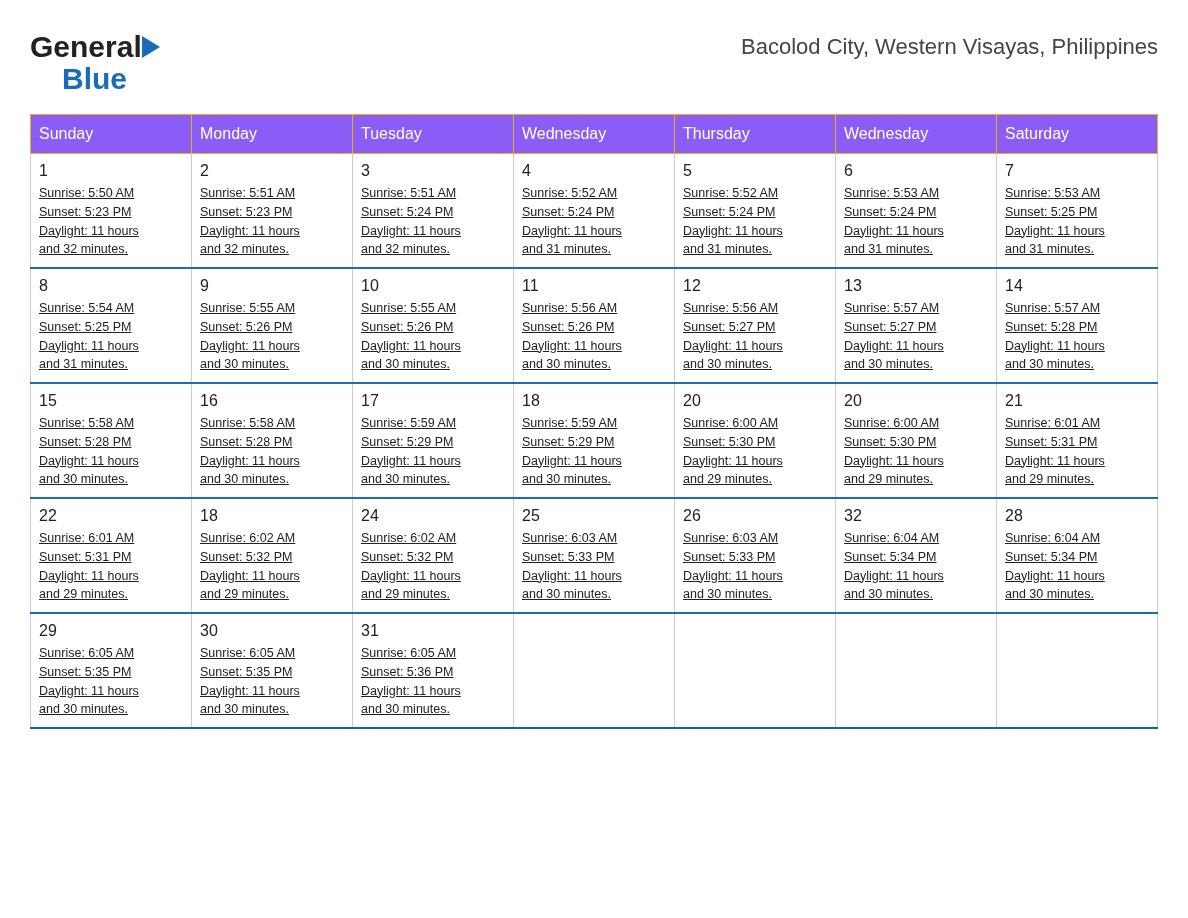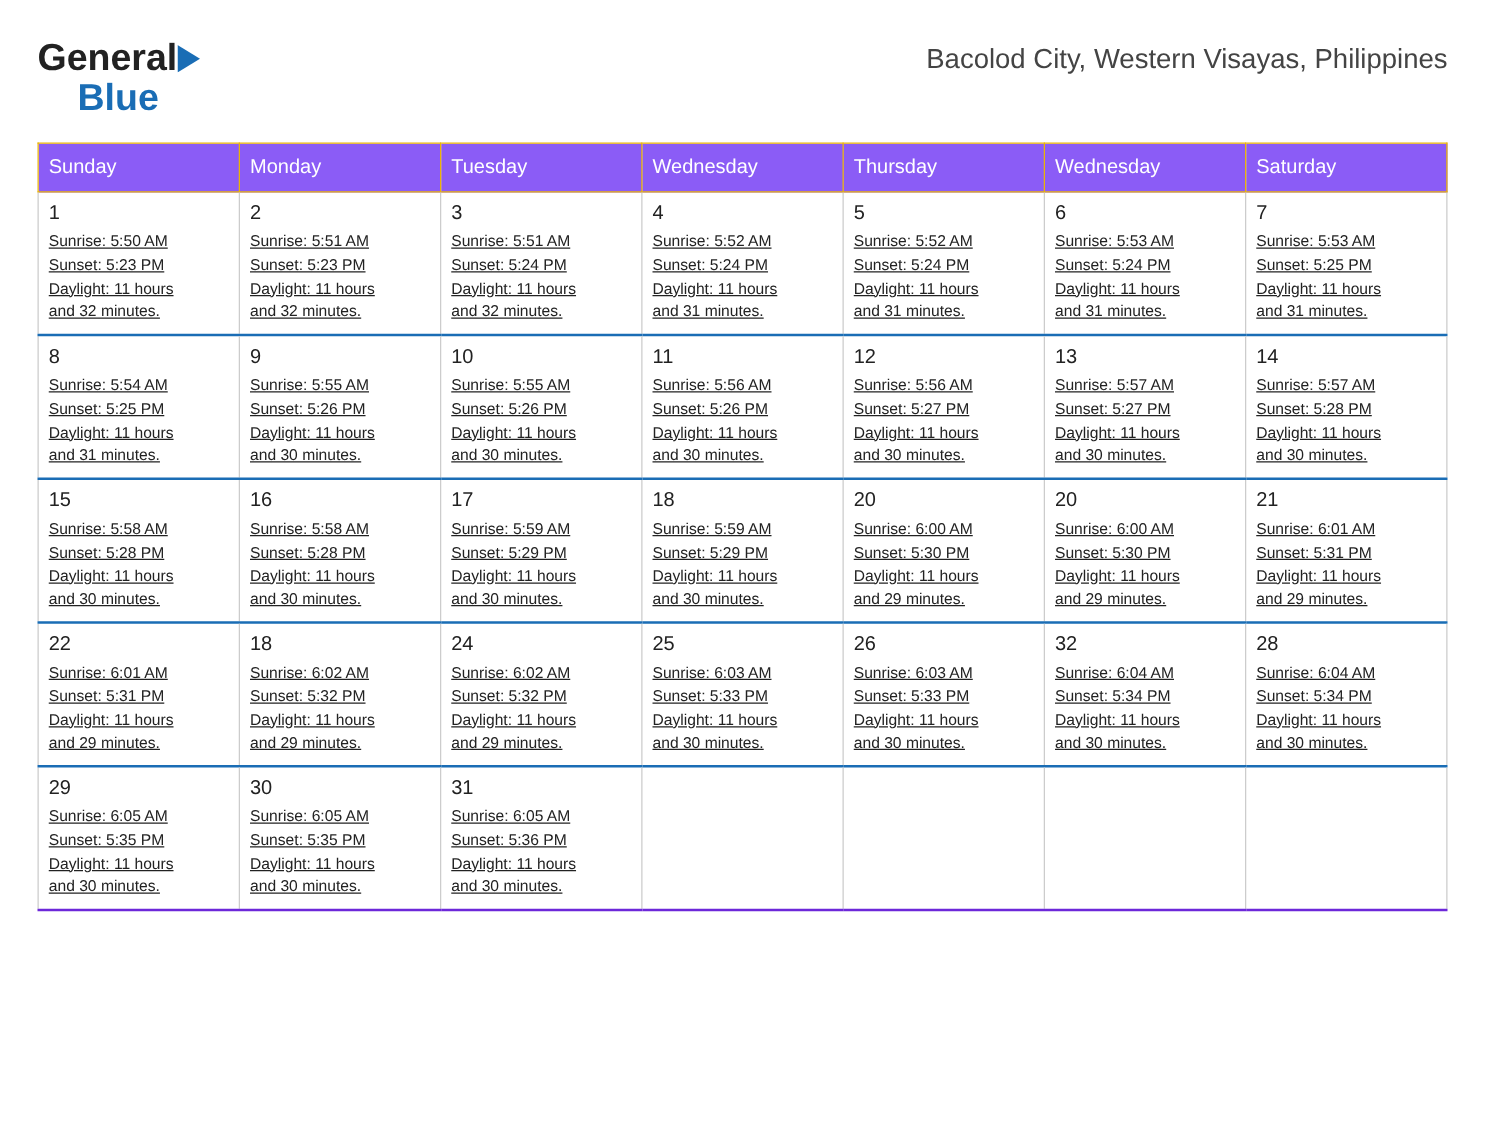--- a/index.html
+++ b/index.html
@@ -52,21 +52,21 @@
       vertical-align: top;
       border: 1px solid #ccc;
       padding: 8px;
       min-height: 90px;
       height: 110px;
       font-size: 12.5px;
       color: #222;
       border-bottom: 2px solid #1a6db5;
     }
     .calendar-table tr:last-child td {
-      border-bottom: 2px solid #6d28d9;
+      border-bottom: 2px solid #0369a1;
       border-radius: 12px;
     }
     .day-number {
       font-size: 16px;
       font-weight: normal;
       margin-bottom: 4px;
       display: block;
     }
     .day-info {
       font-size: 12.5px;

